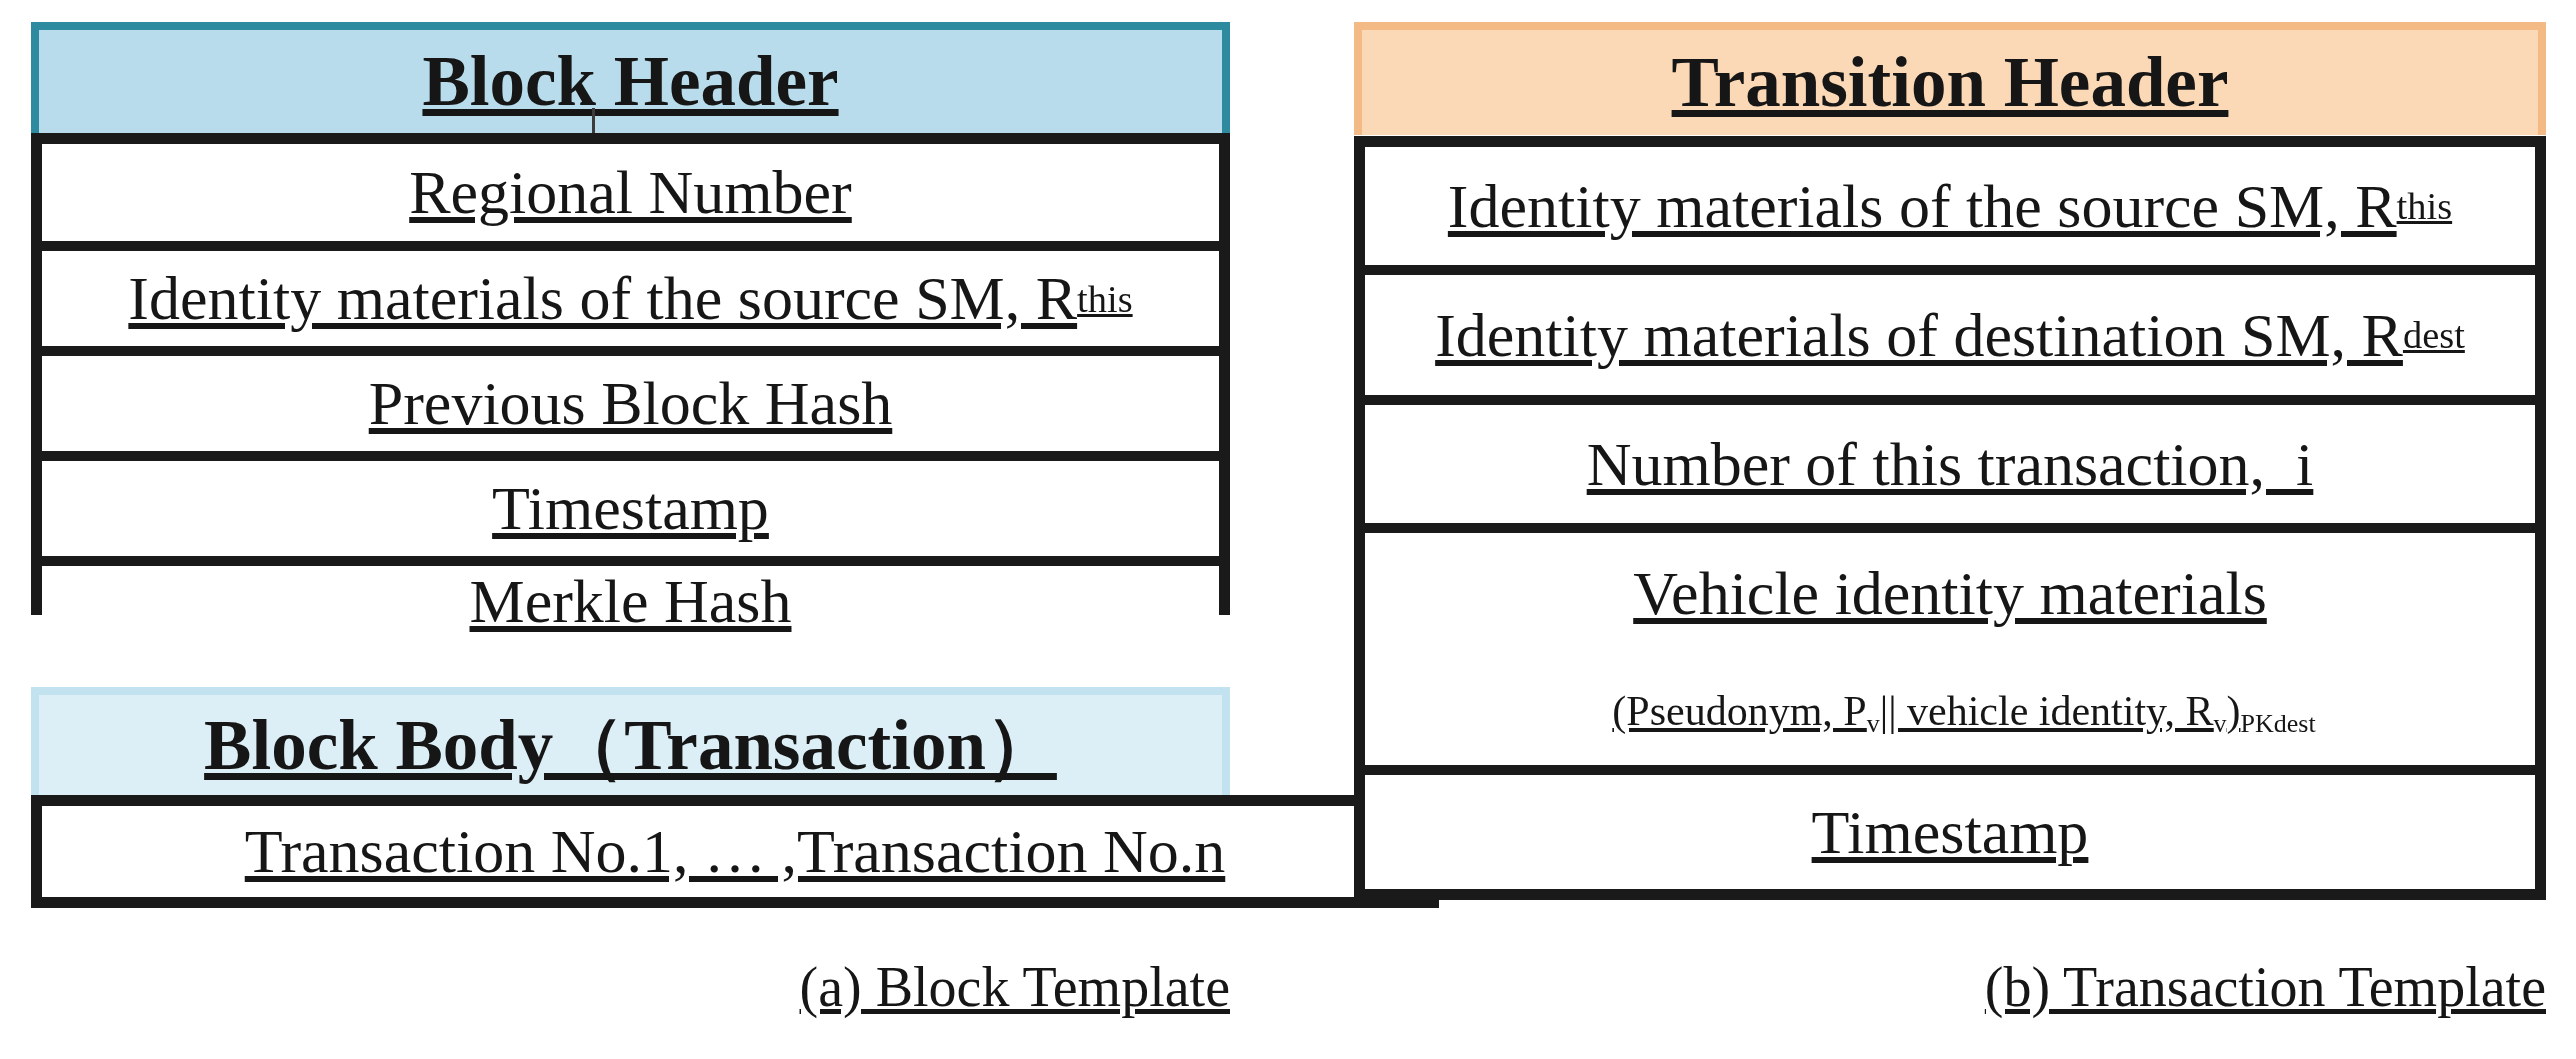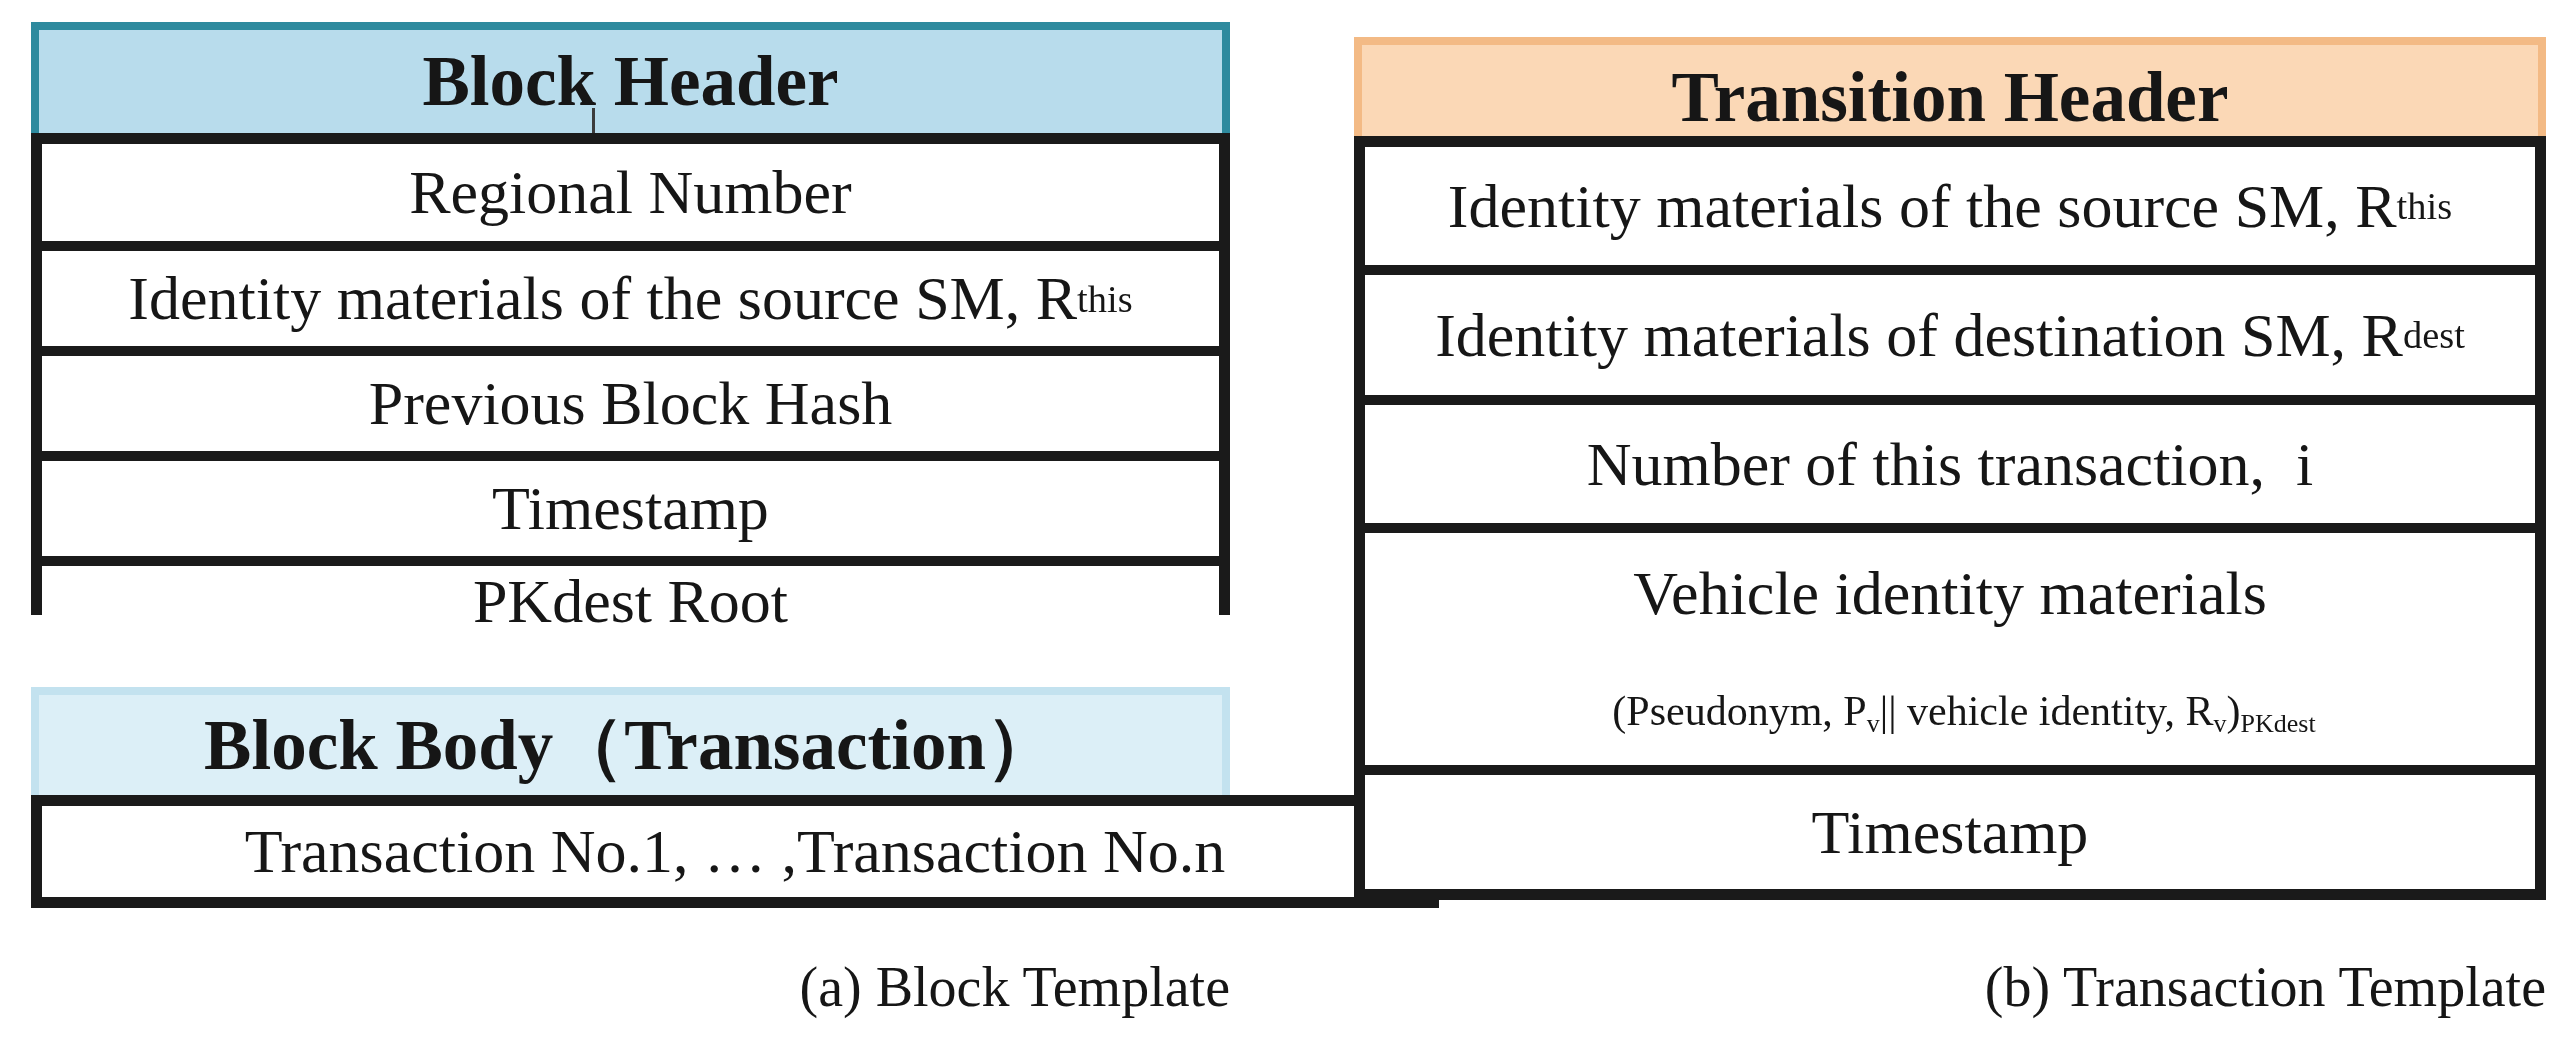--- a/index.html
+++ b/index.html
@@ -1,39 +1,39 @@
 <!DOCTYPE html>
 <html style="--header_blue: #b8dcec; --teal_border: #2e8a9e; --body_blue: #dceff7; --body_blue_border: #c3e2ef; --orange_fill: #fbd8b6; --orange_border: #f3ba85; --line_black: #1a1a1a;font-size:14px"><head>
 <meta charset="utf-8">
 <style>
   html,body{margin:0;padding:0;}
   body{
     width:2576px;height:1059px;position:relative;background:#ffffff;overflow:hidden;
     font-family:"Liberation Serif","DejaVu Serif",serif;color:#161616;
   }
-  .abs{position:absolute;box-sizing:border-box;}
+  .abs{position:absolute;box-sizing:border-box;text-decoration:underline;}
   
   .hdr{
     display:flex;align-items:center;justify-content:center;
     font-weight:bold;font-size:71px;white-space:pre;
   }
   .hdr-block{
     left:31px;top:22px;width:1199px;height:111px;
     background:var(--header_blue);
     border:8.9px solid var(--teal_border);border-bottom:none;
   }
   .hdr-body{
     left:31px;top:687px;width:1199px;height:108px;
     background:var(--body_blue);
     border:8px solid var(--body_blue_border);border-bottom:none;text-align:right;
   }
   .hdr-trans{
     left:1354px;top:22px;width:1192px;height:113px;
     background:var(--orange_fill);
-    border:8px solid var(--orange_border);border-bottom:none;margin-top:15px;
+    border:8px solid var(--orange_border);border-bottom:none;
   }
   
   .rows{
     border:11.5px solid var(--line_black);
     display:grid;background:#ffffff;
   }
   .rows-left{left:31px;top:133px;width:1199px;height:482px;grid-template-rows:97px 105px 105px 105px 1fr;}
   .rows-right{left:1354px;top:136px;width:1192px;height:764px;grid-template-rows:118px 130px 128px 242px 1fr;}
   .row{
     box-sizing:border-box;display:flex;align-items:center;justify-content:center;
@@ -74,21 +74,21 @@
   <div class="row">
     <span>Identity materials of the source SM, R</span><span class="sub">this</span>
   </div>
   <div class="row">
     <span>Previous Block Hash</span>
   </div>
   <div class="row">
     <span>Timestamp</span>
   </div>
   <div class="row">
-    <span>PKdest Root</span>
+    <span>Merkle Hash</span>
   </div>
 </div>
 
 <div class="abs hdr hdr-body">
   <span>Block Body（Transaction）</span>
 </div>
 
 <div class="abs tx-row">
   <span>Transaction No.1, … ,Transaction No.n</span>
 </div>

